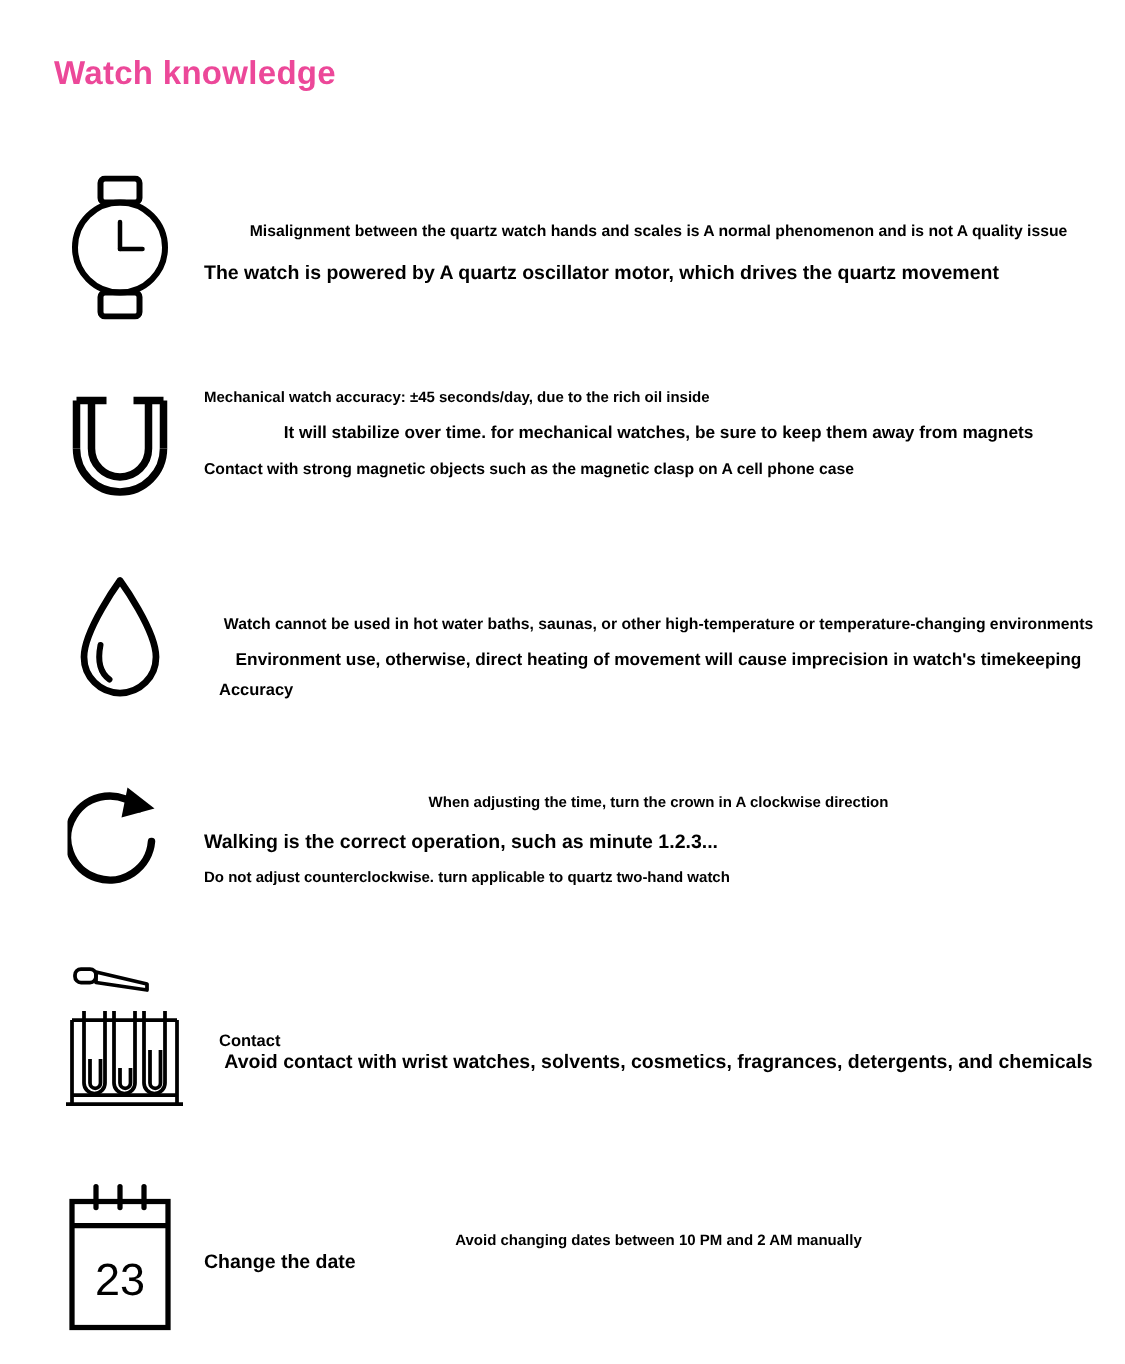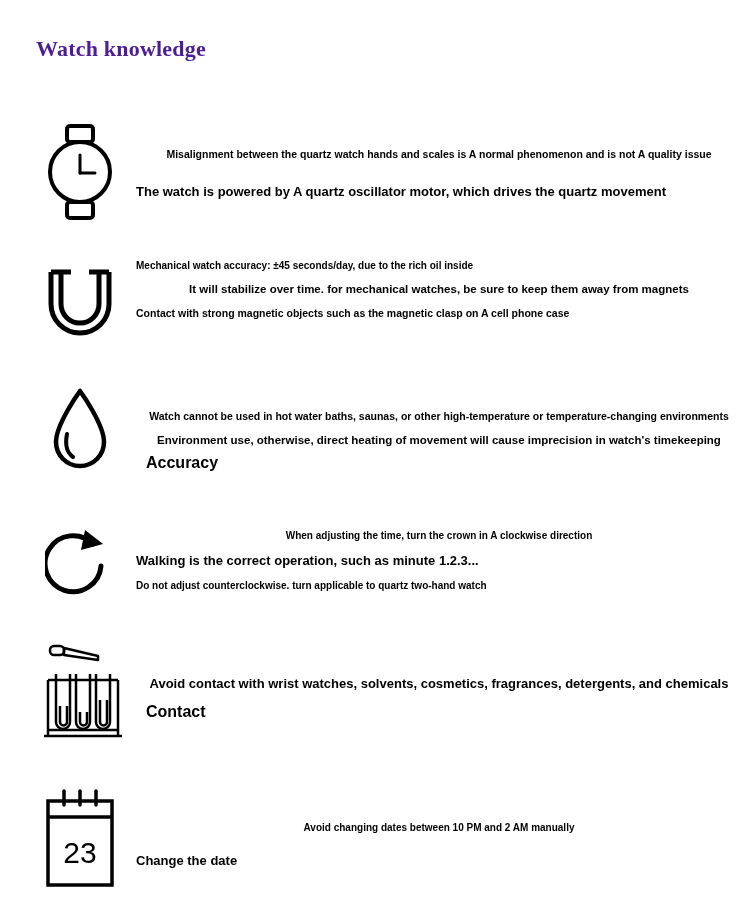--- a/index.html
+++ b/index.html
@@ -20,52 +20,51 @@
     width: 750px;
     height: 909px;
   }
   .page-title {
     position: absolute;
     left: 36px;
     top: 36px;
     font-size: 22px;
     font-weight: bold;
     letter-spacing: 0.2px;
-    color: #4c1d95;
-    font-family: Liberation Serif, serif;
+    color: #ec4899;
   }
   .section {
     position: absolute;
     left: 0;
     width: 750px;
   }
   .icon-box {
     position: absolute;
     left: 34px;
     width: 92px;
     display: flex;
-    align-items: flex-end;
+    align-items: center;
     justify-content: center;
   }
   .lines {
     position: absolute;
     left: 136px;
     width: 606px;
   }
   .line {
     display: block;
     white-space: nowrap;
     color: #000000;
   }
   
   .t-xs { font-size: 10.5px; font-weight: bold; }
   .t-sm { font-size: 11.5px; font-weight: bold; }
   .t-md { font-size: 13px; font-weight: bold; }
   .t-lg { font-size: 10px; font-weight: bold; }
-  .t-xl { font-size: 16px; font-weight: bold; }
+  .t-xl { font-size: 11px; font-weight: bold; }
 
   .a-left { text-align: left; }
   .a-center { text-align: center; }
 
   svg { display: block; }
 </style>
 </head>
 <body>
 
 <div class="page">
@@ -77,21 +76,21 @@
       <svg width="74" height="96" viewBox="0 0 74 96">
         <rect x="24" y="2" width="26" height="16" rx="3" fill="none" stroke="#000" stroke-width="4"></rect>
         <rect x="24" y="78" width="26" height="16" rx="3" fill="none" stroke="#000" stroke-width="4"></rect>
         <circle cx="37" cy="48" r="30" fill="none" stroke="#000" stroke-width="4"></circle>
         <line x1="37" y1="31" x2="37" y2="49" stroke="#000" stroke-width="3" stroke-linecap="round"></line>
         <line x1="37" y1="49" x2="52" y2="49" stroke="#000" stroke-width="3" stroke-linecap="round"></line>
       </svg>
     </div>
     <div class="lines" style="top:38px;">
       <span class="line t-xs a-center">Misalignment between the quartz watch hands and scales is A normal phenomenon and is not A quality issue</span>
-      <span class="line t-md a-left" style="margin-top:24px;">The watch is powered by A quartz oscillator motor, which drives the quartz movement</span>
+      <span class="line t-md a-left" style="margin-top:14px;">The watch is powered by A quartz oscillator motor, which drives the quartz movement</span>
     </div>
   </div>
 
   <div class="section" style="top:248px; height:110px;">
     <div class="icon-box" style="top:0px; height:90px;">
       <svg width="66" height="80" viewBox="0 0 66 80">
         <path d="M14 14 L14 46 A19 19 0 0 0 52 46 L52 14" fill="none" stroke="#000" stroke-width="5" stroke-linecap="butt"></path>
         <line x1="4" y1="14" x2="24" y2="14" stroke="#000" stroke-width="5"></line>
         <line x1="42" y1="14" x2="62" y2="14" stroke="#000" stroke-width="5"></line>
         <line x1="4" y1="14" x2="4" y2="46" stroke="#000" stroke-width="5"></line>
@@ -158,35 +157,35 @@
         <g fill="none" stroke="#000" stroke-width="2.5">
           <line x1="10" y1="40" x2="80" y2="40"></line>
           <line x1="10" y1="90" x2="80" y2="90"></line>
           <line x1="10" y1="40" x2="10" y2="96"></line>
           <line x1="80" y1="40" x2="80" y2="96"></line>
           <line x1="6" y1="96" x2="84" y2="96"></line>
         </g>
       </svg>
     </div>
     <div class="lines" style="top:36px;">
+      <span class="line t-xl a-left" style="margin-top:12px; margin-left:10px;">Contact</span>
       <span class="line t-md a-center">Avoid contact with wrist watches, solvents, cosmetics, fragrances, detergents, and chemicals</span>
-      <span class="line t-xl a-left" style="margin-top:12px; margin-left:10px;">Contact</span>
     </div>
   </div>
 
   <div class="section" style="top:786px; height:110px;">
     <div class="icon-box" style="top:0px; height:105px;">
       <svg width="76" height="104" viewBox="0 0 76 104">
         <line x1="22" y1="4" x2="22" y2="18" stroke="#000" stroke-width="3.5" stroke-linecap="round"></line>
         <line x1="38" y1="4" x2="38" y2="18" stroke="#000" stroke-width="3.5" stroke-linecap="round"></line>
         <line x1="54" y1="4" x2="54" y2="18" stroke="#000" stroke-width="3.5" stroke-linecap="round"></line>
         <rect x="6" y="14" width="64" height="84" fill="none" stroke="#000" stroke-width="3.5"></rect>
         <line x1="6" y1="30" x2="70" y2="30" stroke="#000" stroke-width="3.5"></line>
         <text x="38" y="76" text-anchor="middle" font-family="Liberation Sans, sans-serif" font-size="30" fill="#000">23</text>
       </svg>
     </div>
     <div class="lines" style="top:36px;">
       <span class="line t-lg a-center">Avoid changing dates between 10 PM and 2 AM manually</span>
-      <span class="line t-md a-left" style="margin-top:20px;">Change the date</span>
+      <span class="line t-md a-left" style="margin-top:0;">Change the date</span>
     </div>
   </div>
 
 </div>
 
 </body></html>

